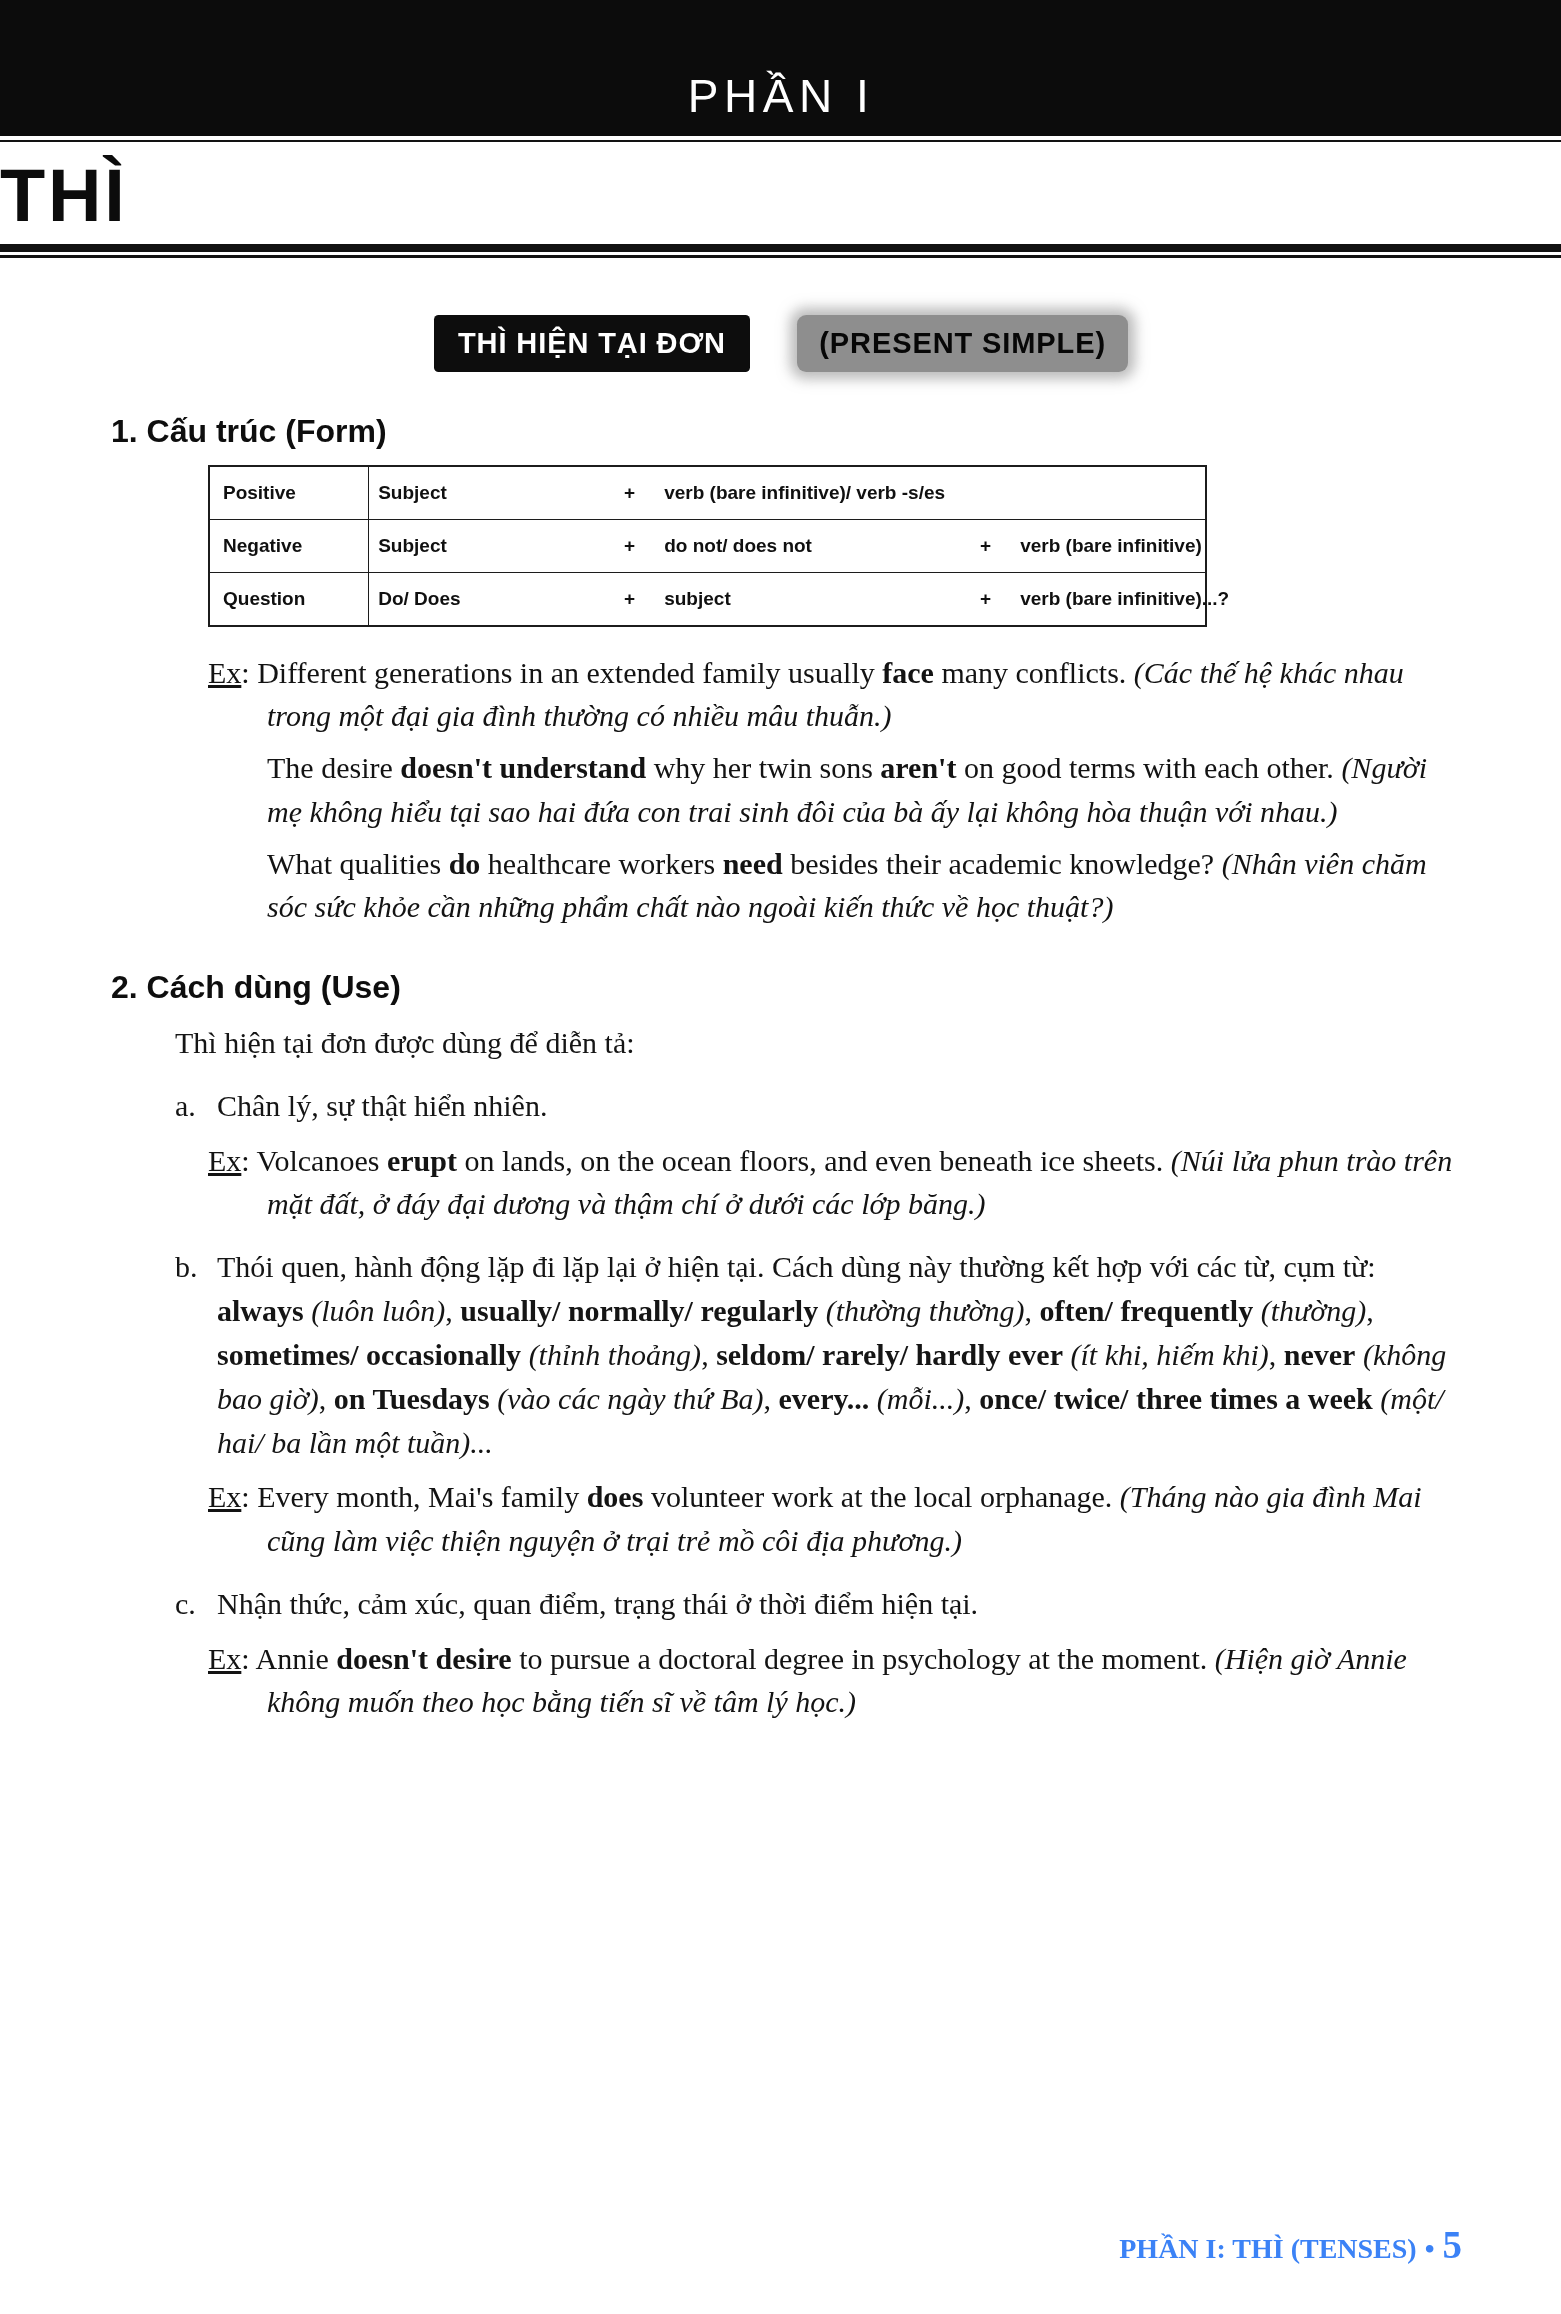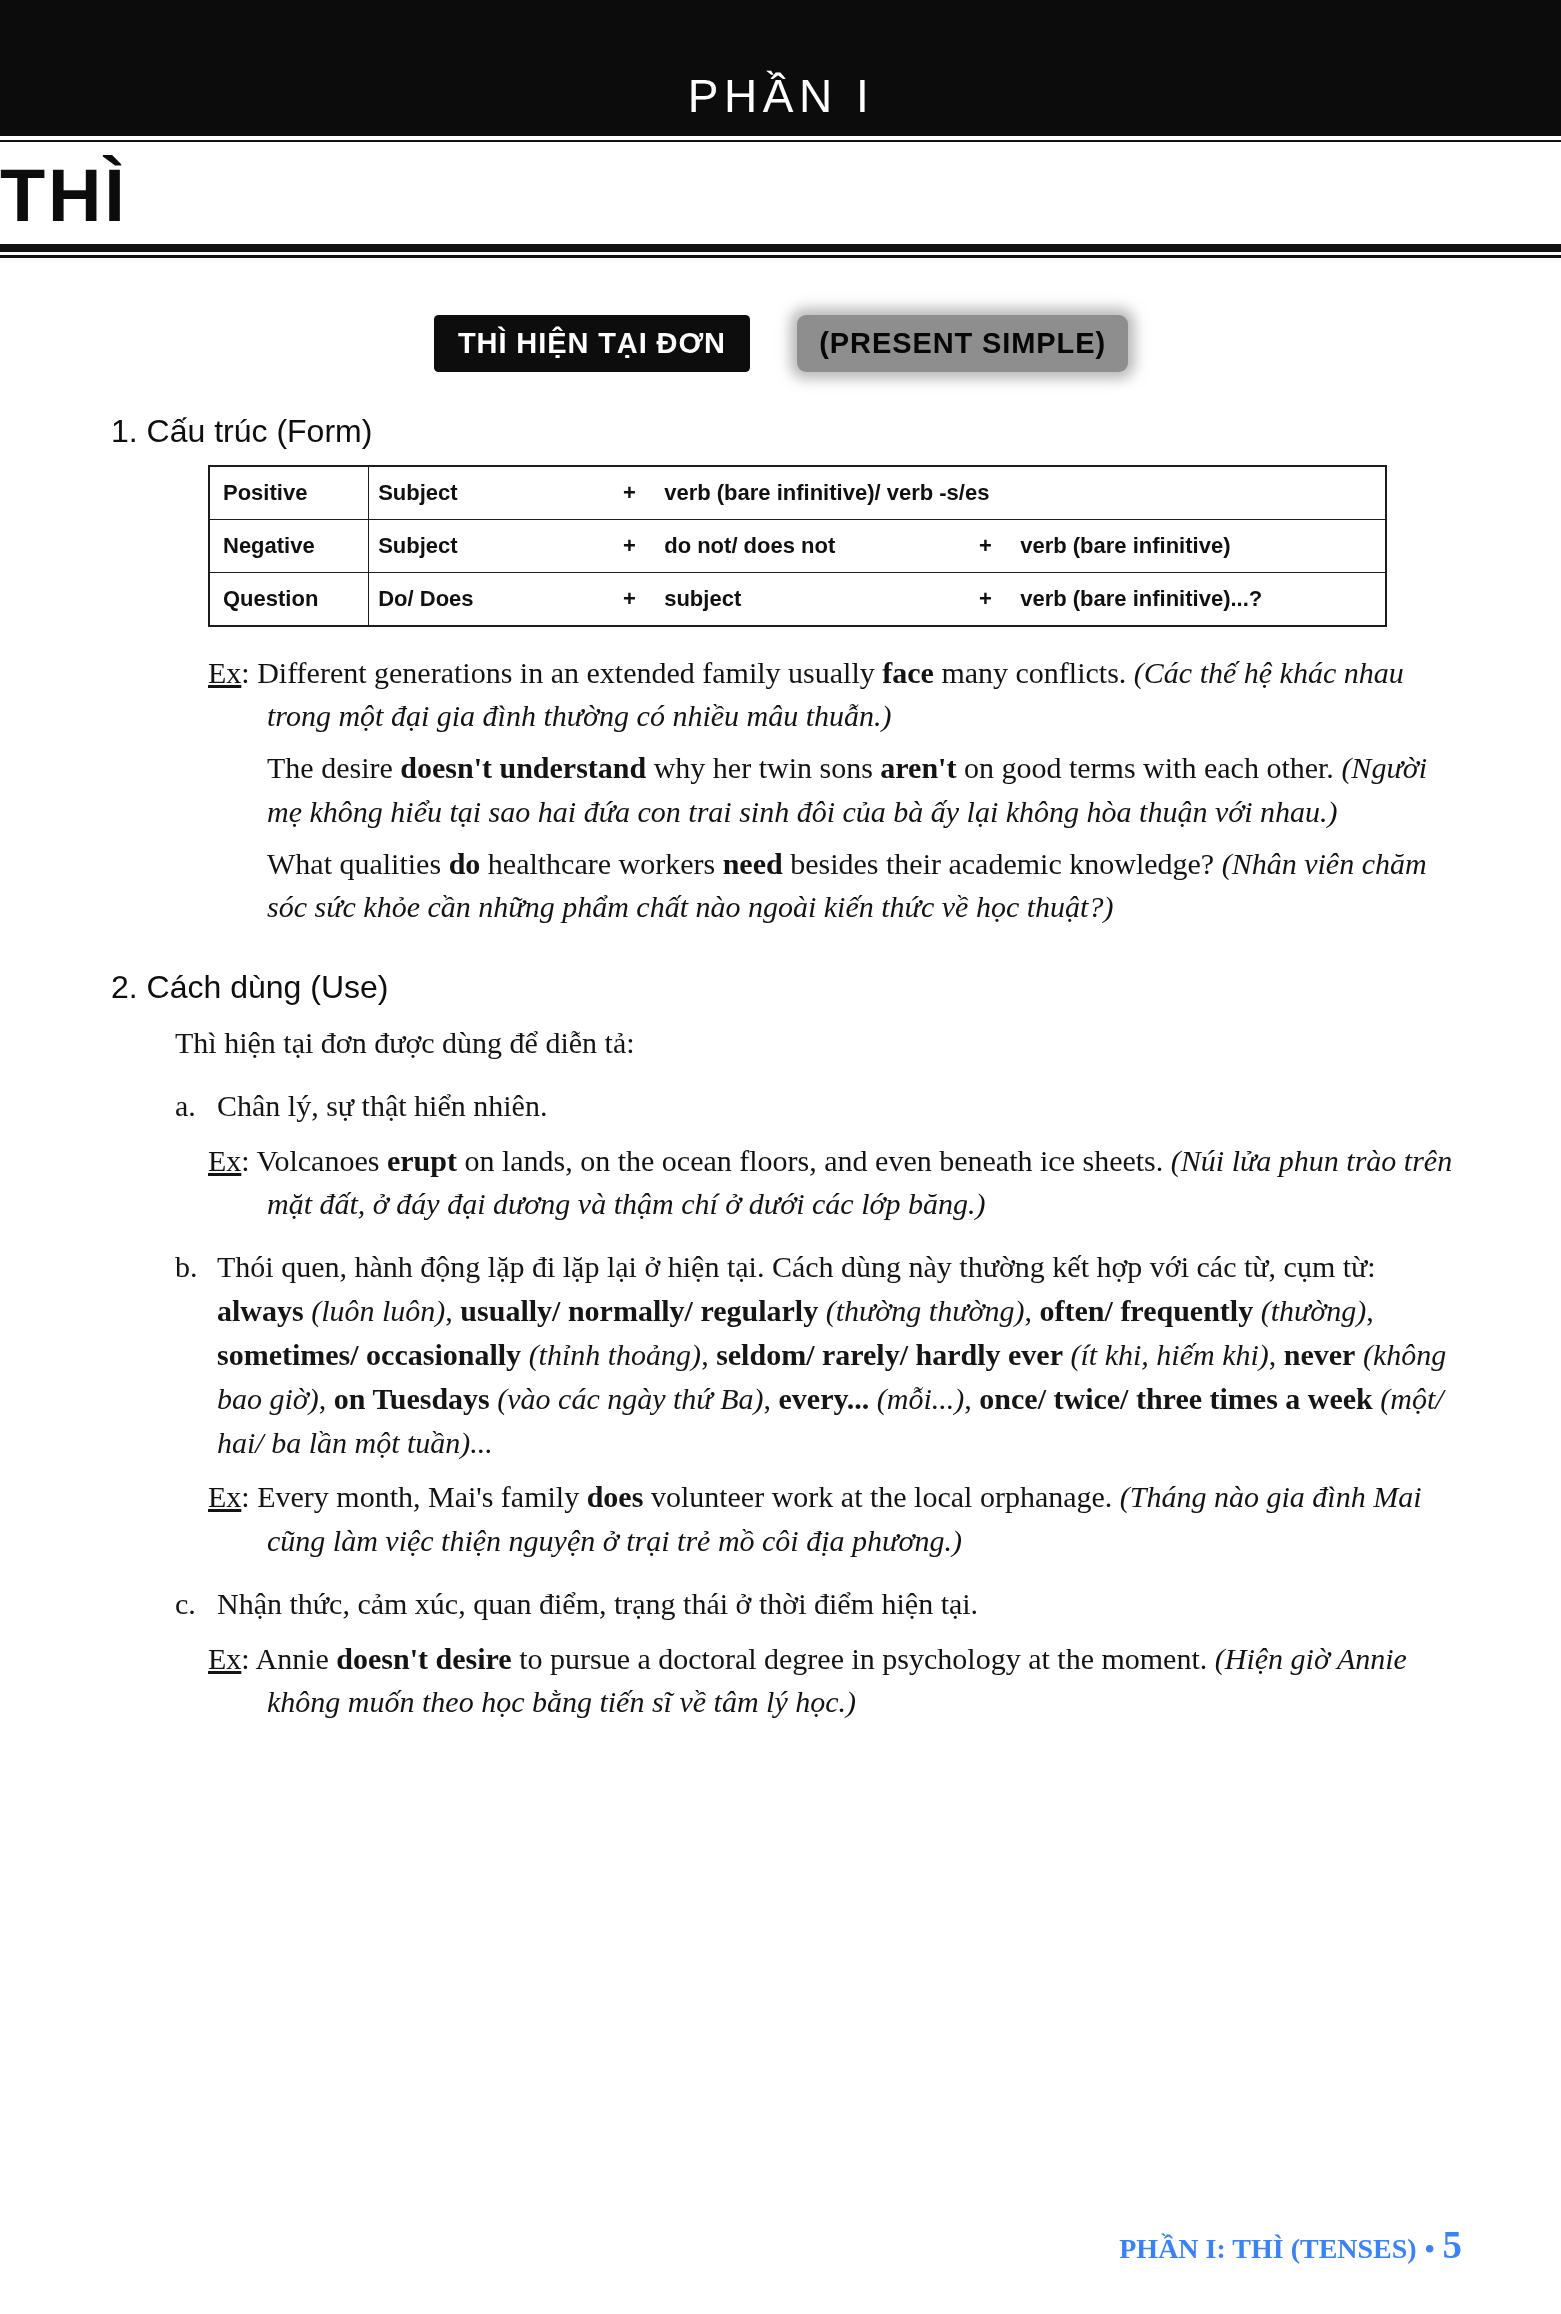--- a/index.html
+++ b/index.html
@@ -54,28 +54,28 @@
     background:#8e8e8e;color:#070707;
     font-size:29px;font-weight:bold;
     padding:12px 22px;border-radius:9.2px;
     margin-left:7.4px;letter-spacing:0.9px;
     box-shadow:0 0 13px 6.5px rgba(130,130,130,0.55);
   }
   
   .h-num{
     margin:41px 0 14.8px 111px;
     font-family:"Liberation Sans","DejaVu Sans",sans-serif;
-    font-size:32px;font-weight:normal;color:#0e0e0e;
+    font-size:32px;font-weight:bold;color:#0e0e0e;
   }
   
   .gtable{
-    margin-left:208px;width:1179px;
+    margin-left:208px;width:999px;
     border:2.8px solid #1c1c1c;box-sizing:border-box;
     font-family:"Liberation Sans","DejaVu Sans",sans-serif;
-    font-size:22px;font-weight:bold;color:#101010;
+    font-size:19px;font-weight:bold;color:#101010;
   }
   .grow{
     display:grid;
     grid-template-columns:159px 235px 51px 305px 51px 1fr;
     align-items:stretch;height:52px;
   }
   .grow + .grow{border-top:1.8px solid #1c1c1c;}
   .gcell{display:flex;align-items:center;padding-left:9.2px;white-space:nowrap;}
   .gcell.label{border-right:1.8px solid #1c1c1c;padding-left:13px;}
   .gcell.plus{justify-content:center;padding-left:0;}

